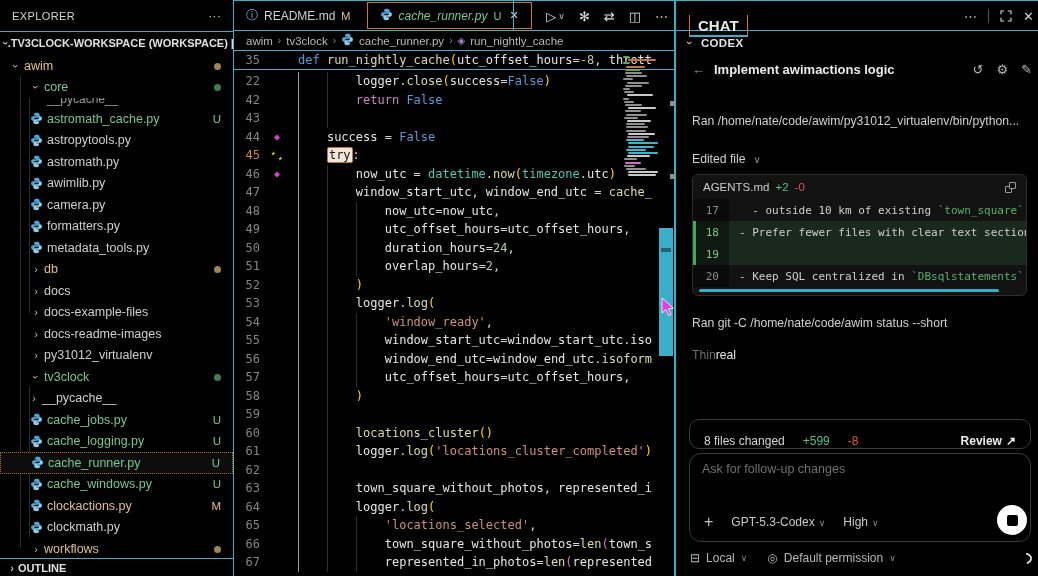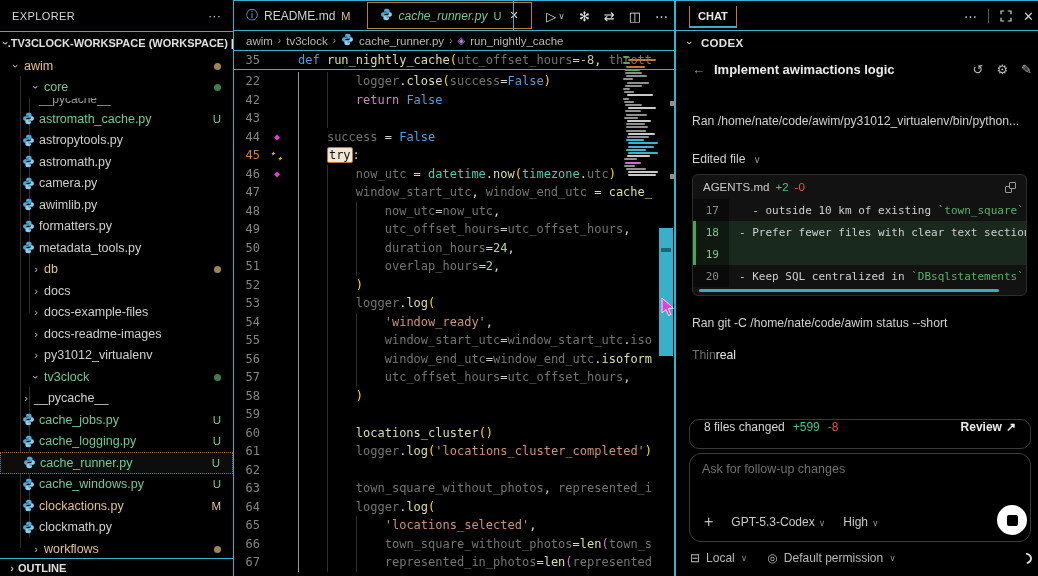--- a/index.html
+++ b/index.html
@@ -14,21 +14,21 @@
   .sidebar{left:0;width:233px}
   .sbar{height:32px;border-bottom:1px solid var(--cyan);display:flex;align-items:center;padding:0 12px}
   .sbar .ttl{font-size:11px;color:#d6d6d6;letter-spacing:.4px}
   .sbar .more{margin-left:auto;color:#c9c9c9;font-size:13px;cursor:pointer}
   .wsrow{height:22px;display:flex;align-items:center;padding-left:4px;font-size:11px;font-weight:bold;color:#e0e0e0;white-space:nowrap;overflow:hidden}
   .chev{display:inline-block;color:#bbbbbb;font-size:11px;width:12px;text-align:center;transform:none}
   .chev.open{transform:rotate(90deg)}
   .tree{position:absolute;top:55px;left:0;right:0;bottom:18px;overflow:hidden}
   .tguide{position:absolute;width:1px;background:#2d2d2d}
   .trow{height:21.5px;display:flex;align-items:center;font-size:12.5px;color:#cfcfcf;white-space:nowrap;width:100%;position:relative}
-  .trow.d1{padding-left:10px}.trow.d2{padding-left:30px}.trow.d3{padding-left:20px}
+  .trow.d1{padding-left:10px}.trow.d2{padding-left:30px}.trow.d3{padding-left:28px}
   .trow .fico{width:17px;display:inline-flex;justify-content:center;align-items:center}
   .trow .tlabel{margin-left:2px}
   .trow .tbadge{margin-left:auto;margin-right:12px;font-size:11.5px}
   .trow.c-mod .tlabel,.trow.c-mod .tbadge{color:var(--mod)}
   .trow.c-add .tlabel,.trow.c-add .tbadge{color:var(--add)}
   .dot{width:7px;height:7px;border-radius:50%;display:inline-block}
   .dot.mod{background:#a08358}.dot.add{background:#3f7d52}
   .trow.selected{border:1px dotted #b36b28;background:#0d0d0d}
   .trow.partial{height:10px;overflow:hidden;color:#9a9a9a}
   .trow.partial .tlabel{margin-top:-9px;font-size:12px}
@@ -53,36 +53,36 @@
   .sticky{height:19px;border-bottom:1px solid var(--cyan)}
   .codepane{position:absolute;top:71px;left:0;right:0;bottom:0;overflow:hidden}
   .cl{height:18.5px;display:flex;align-items:center;font-family:"DejaVu Sans Mono",monospace;font-size:12px;position:relative}
   .cl .lnum{width:26px;text-align:right;color:#858585;flex:0 0 26px;padding-right:0}
   .cl .lnum.cur{color:#d7823a}
   .cl .ldeco{width:38px;flex:0 0 38px;position:relative;height:100%}
   .cl .lcontent{position:relative;flex:1;height:100%;display:flex;align-items:center;white-space:pre;overflow:hidden}
   .cl .lcontent .seg{white-space:pre}
   i.g{position:absolute;top:0;bottom:0;width:1px;background:#2f2f2f}
   i.g.b{background:#9a9a9a}
-  .kw{color:#569cd6}.ctrl{color:#c586c0}.fn{color:#dcdcaa}.var{color:#737373}
+  .kw{color:#569cd6}.ctrl{color:#c586c0}.fn{color:#dcdcaa}.var{color:#e5e5e5}
   .num{color:#b5cea8}.str{color:#ce9178}.cls{color:#4ec9b0}.pn{color:#d4d4d4}
   .br1{color:#ffd700}.br2{color:#da70d6}
   .trysel{background:#f2e7d5;color:#151515;border:1px solid #b5763a;border-radius:2px;padding:0 1px}
   .dia{position:absolute;left:14px;top:4px;color:#d83fd3;font-size:10px;line-height:10px}
   .spark{position:absolute;color:#e3b93c;font-size:9px;line-height:9px}
   .minimap{position:absolute;left:387px;top:52px;width:38px;bottom:0}
   .mm{position:absolute;height:2px;border-radius:1px}
   .vscroll{position:absolute;left:425px;top:227px;width:14px;height:128px;background:#3aafc9}
   .vscroll .band{position:absolute;left:2px;right:2px;top:20px;height:4px;background:rgba(10,40,50,.55)}
   .ovm{position:absolute;left:436px;width:6px;height:5px;background:#8f8f8f}
   .mcursor{position:absolute;left:426px;top:296px;z-index:9}
   
   .chat{left:675px;width:363px;border-left:1px solid var(--cyan);border-top:1px solid var(--cyan)}
   .cbar{height:30px;border-bottom:1px solid var(--cyan);position:relative}
-  .chattab{position:absolute;left:13px;top:5px;height:22px;padding:0 8px;display:flex;align-items:center;font-size:11px;font-weight:bold;color:#e8e8e8;border-left:1px solid var(--orange);border-right:1px solid var(--orange);border-bottom:2px solid var(--cyan)}
+  .chattab{position:absolute;left:13px;top:14px;height:22px;padding:0 8px;display:flex;align-items:center;font-size:15px;font-weight:bold;color:#e8e8e8;border-left:1px solid var(--orange);border-right:1px solid var(--orange);border-bottom:2px solid var(--cyan)}
   .cbaricons{position:absolute;right:4px;top:0;height:30px;display:flex;align-items:center;gap:11px;color:#cfcfcf;font-size:13px}
   .cbaricons .vdiv{width:1px;height:14px;background:#555}
   .codexhdr{position:absolute;top:36px;left:8px;display:flex;align-items:center;gap:5px;font-size:11.5px;font-weight:bold;color:#e2e2e2;letter-spacing:.3px}
   .taskrow{position:absolute;top:58px;left:16px;right:6px;height:20px;display:flex;align-items:center}
   .taskrow .back{color:#9a9a9a;font-size:13px;margin-right:9px}
   .taskrow .ttl{font-size:13px;font-weight:600;color:#eaeaea}
   .taskrow .ticons{margin-left:auto;display:flex;gap:13px;color:#b5b5b5;font-size:13px}
   .cmsg{position:absolute;left:16px;right:10px;font-size:12.2px;color:#d0d0d0;white-space:nowrap;overflow:hidden}
   .cmsg.grey{color:#8c8c8c}
   .editedrow{position:absolute;left:16px;top:151px;display:flex;gap:8px;align-items:center;font-size:12.2px;color:#d0d0d0}
@@ -93,21 +93,21 @@
   .cpy{margin-left:auto;position:relative;width:11px;height:11px}
   .cpy i{position:absolute;width:7px;height:7px;border:1px solid #9a9a9a;border-radius:1px}
   .cpy i.a{left:0;bottom:0}.cpy i.b{right:0;top:0;background:#121212}
   .drow{height:22px;display:flex;align-items:center;font-family:"DejaVu Sans Mono",monospace;font-size:11px;color:#cfcfcf;position:relative;white-space:pre}
   .drow .dnum{width:36px;flex:0 0 36px;text-align:right;padding-right:10px;color:#8b8b8b;background:rgba(0,0,0,.4);align-self:stretch;display:flex;align-items:center;justify-content:flex-end}
   .drow.add{background:rgba(64,160,85,.16)}
   .drow.add .dnum{color:#7cc88a}
   .drow.add::before{content:"";position:absolute;left:0;top:0;bottom:0;width:3px;background:#46a758}
   .drow .c{color:#56b36a}
   .dscroll{position:absolute;left:6px;bottom:3px;height:3px;width:300px;background:#35aec8;border-radius:2px}
-  .filesbar{position:absolute;left:13px;top:418px;width:342px;height:30px;border:1px solid #3a3a3a;border-radius:10px;display:flex;align-items:flex-start;padding:0 14px;gap:8px;font-size:12px;color:#d6d6d6}
+  .filesbar{position:absolute;left:13px;top:418px;width:342px;height:30px;border:1px solid #3a3a3a;border-radius:10px;display:flex;align-items:flex-end;padding:0 14px;gap:18px;font-size:12px;color:#d6d6d6}
   .filesbar .plus{color:#4cc38a}.filesbar .minus{color:#e5534b}
   .filesbar .review{margin-left:auto;font-weight:600;color:#ececec;display:flex;gap:4px;align-items:center}
   .inputbox{position:absolute;left:13px;top:452px;width:342px;height:89px;border:1px solid #3c3c3c;border-radius:12px}
   .inputbox textarea{position:absolute;left:12px;top:8px;right:12px;height:34px;background:transparent;border:0;resize:none;outline:none;color:#d0d0d0;font-family:"Liberation Sans",sans-serif;font-size:12.5px}
   .inputbox textarea::placeholder{color:#707070}
   .ctl{position:absolute;left:14px;bottom:10px;display:flex;align-items:center;gap:18px;font-size:12px;color:#c9c9c9}
   .ctl .plusbtn{font-size:16px;color:#c0c0c0}
   .ctl .dd{color:#8a8a8a;font-size:9px;margin-left:4px}
   .stopbtn{position:absolute;right:3px;bottom:6px;width:30px;height:30px;border-radius:50%;background:#fff;display:flex;align-items:center;justify-content:center}
   .stopbtn i{width:11px;height:11px;background:#000;border-radius:2px}
@@ -174,30 +174,30 @@
         </span>
         <span class="tlabel">astromath.py</span>
       </div>
       <div class="trow d3">
         <span class="fico">
           <svg viewBox="0 0 16 16" width="13" height="13">
             <path fill="#4fa8d8" d="M8 1C6 1 5 1.8 5 3v1.6h3.1v.7H3.7C2.1 5.3 1.4 6.4 1.4 8s.7 2.7 2.3 2.7H5V9.2C5 8 6 7 7.2 7H10c1 0 1.8-.8 1.8-1.8V3c0-1.2-1.5-2-3.8-2z"></path>
             <path fill="#8ed0f0" d="M8 15c2 0 3-.8 3-2v-1.6H7.9v-.7h4.4c1.6 0 2.3-1.1 2.3-2.7s-.7-2.7-2.3-2.7H11v1.5C11 8 10 9 8.8 9H6c-1 0-1.8.8-1.8 1.8V13c0 1.2 1.5 2 3.8 2z"></path>
           </svg>
         </span>
+        <span class="tlabel">awimlib.py</span>
+      </div>
+      <div class="trow d3">
+        <span class="fico">
+          <svg viewBox="0 0 16 16" width="13" height="13">
+            <path fill="#4fa8d8" d="M8 1C6 1 5 1.8 5 3v1.6h3.1v.7H3.7C2.1 5.3 1.4 6.4 1.4 8s.7 2.7 2.3 2.7H5V9.2C5 8 6 7 7.2 7H10c1 0 1.8-.8 1.8-1.8V3c0-1.2-1.5-2-3.8-2z"></path>
+            <path fill="#8ed0f0" d="M8 15c2 0 3-.8 3-2v-1.6H7.9v-.7h4.4c1.6 0 2.3-1.1 2.3-2.7s-.7-2.7-2.3-2.7H11v1.5C11 8 10 9 8.8 9H6c-1 0-1.8.8-1.8 1.8V13c0 1.2 1.5 2 3.8 2z"></path>
+          </svg>
+        </span>
         <span class="tlabel">camera.py</span>
-      </div>
-      <div class="trow d3">
-        <span class="fico">
-          <svg viewBox="0 0 16 16" width="13" height="13">
-            <path fill="#4fa8d8" d="M8 1C6 1 5 1.8 5 3v1.6h3.1v.7H3.7C2.1 5.3 1.4 6.4 1.4 8s.7 2.7 2.3 2.7H5V9.2C5 8 6 7 7.2 7H10c1 0 1.8-.8 1.8-1.8V3c0-1.2-1.5-2-3.8-2z"></path>
-            <path fill="#8ed0f0" d="M8 15c2 0 3-.8 3-2v-1.6H7.9v-.7h4.4c1.6 0 2.3-1.1 2.3-2.7s-.7-2.7-2.3-2.7H11v1.5C11 8 10 9 8.8 9H6c-1 0-1.8.8-1.8 1.8V13c0 1.2 1.5 2 3.8 2z"></path>
-          </svg>
-        </span>
-        <span class="tlabel">awimlib.py</span>
       </div>
       <div class="trow d3">
         <span class="fico">
           <svg viewBox="0 0 16 16" width="13" height="13">
             <path fill="#4fa8d8" d="M8 1C6 1 5 1.8 5 3v1.6h3.1v.7H3.7C2.1 5.3 1.4 6.4 1.4 8s.7 2.7 2.3 2.7H5V9.2C5 8 6 7 7.2 7H10c1 0 1.8-.8 1.8-1.8V3c0-1.2-1.5-2-3.8-2z"></path>
             <path fill="#8ed0f0" d="M8 15c2 0 3-.8 3-2v-1.6H7.9v-.7h4.4c1.6 0 2.3-1.1 2.3-2.7s-.7-2.7-2.3-2.7H11v1.5C11 8 10 9 8.8 9H6c-1 0-1.8.8-1.8 1.8V13c0 1.2 1.5 2 3.8 2z"></path>
           </svg>
         </span>
         <span class="tlabel">formatters.py</span>
       </div>

